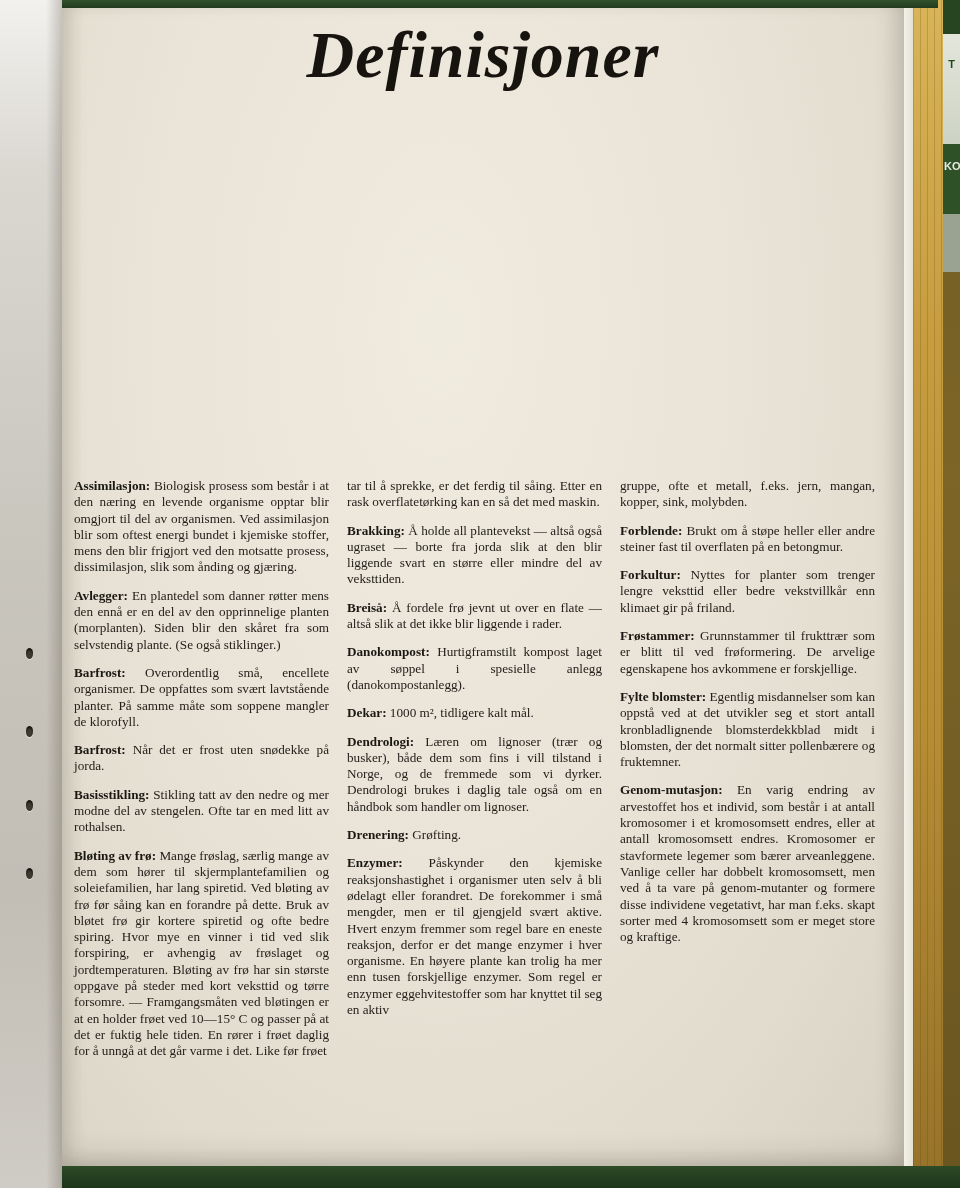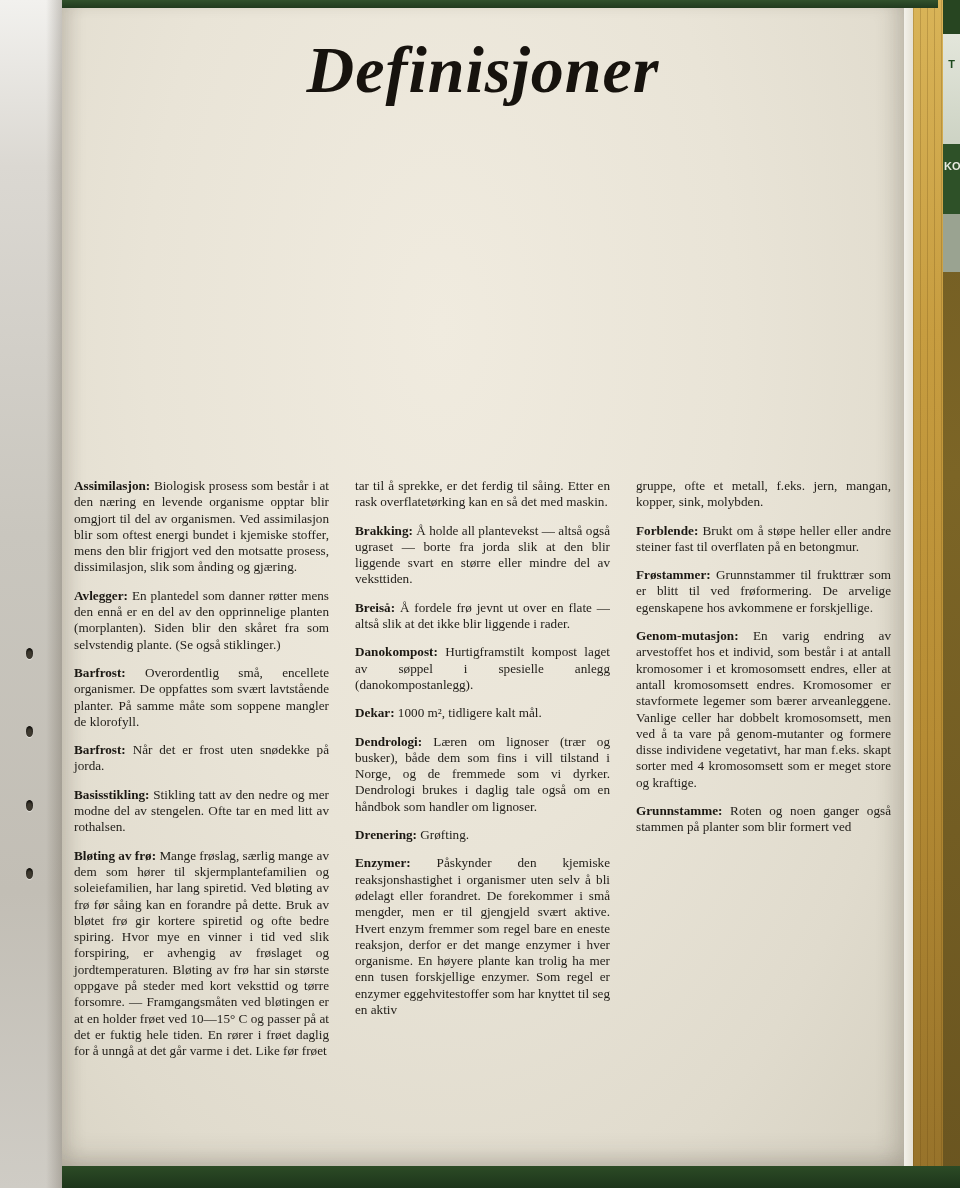--- a/index.html
+++ b/index.html
@@ -23,30 +23,30 @@
     background:#3f3a30;box-shadow:inset 0 2px 2px rgba(0,0,0,.7),0 1px 1px rgba(255,255,255,.5);
   }
   
   .page{
     position:absolute;left:62px;top:0;width:842px;height:1166px;
     background:radial-gradient(ellipse at 45% 28%,#f0ebdf 0%,#e9e4d7 45%,#e0dbcd 78%,#d6d1c2 100%);
     box-shadow:inset 10px 0 16px rgba(60,50,35,.10), inset -10px 0 20px rgba(60,50,35,.14),
                inset 0 -14px 22px rgba(60,50,35,.10);
   }
   .page-title{
-    position:absolute;top:34px;left:0;width:100%;
+    position:absolute;top:19px;left:0;width:100%;
     text-align:center;
     font-size:66px;line-height:1.1;
     font-style:italic;font-weight:600;
     color:#17130e;
     letter-spacing:1px;
   }
   .columns{
     position:absolute;top:478px;left:12px;width:818px;
-    display:flex;gap:26px;
+    display:flex;gap:18px;
   }
   .col{
     width:255px;
     font-size:13.2px;line-height:16.3px;
     color:#24211c;
     text-align:justify;
     text-justify:inter-word;
     hyphens:manual;
   }
   .col p.entry{margin:0 0 12px 0;}
@@ -116,23 +116,24 @@
         <p class="entry"><b>Breiså: </b>Å fordele frø jevnt ut over en flate — altså slik at det ikke blir liggende i rader.</p>
         <p class="entry"><b>Danokompost: </b>Hurtigframstilt kompost laget av søppel i spesielle anlegg (danokompostanlegg).</p>
         <p class="entry"><b>Dekar: </b>1000 m², tidligere kalt mål.</p>
         <p class="entry"><b>Dendrologi: </b>Læren om lignoser (trær og busker), både dem som fins i vill tilstand i Norge, og de fremmede som vi dyrker. Dendrologi brukes i daglig tale også om en håndbok som handler om lignoser.</p>
         <p class="entry"><b>Drenering: </b>Grøfting.</p>
         <p class="entry"><b>Enzymer: </b>Påskynder den kjemiske reaksjonshastighet i organismer uten selv å bli ødelagt eller forandret. De forekommer i små mengder, men er til gjengjeld svært aktive. Hvert enzym fremmer som regel bare en eneste reaksjon, derfor er det mange enzymer i hver organisme. En høyere plante kan trolig ha mer enn tusen forskjellige enzymer. Som regel er enzymer eggehvitestoffer som har knyttet til seg en aktiv</p>
       </div>
     <div class="col">
         <p class="entry">gruppe, ofte et metall, f.eks. jern, mangan, kopper, sink, molybden.</p>
         <p class="entry"><b>Forblende: </b>Brukt om å støpe heller eller andre steiner fast til overflaten på en betongmur.</p>
+        <p class="entry"><b>Forkultur: </b>Nyttes for planter som trenger lengre veksttid eller bedre vekstvillkår enn klimaet gir på friland.</p>
         <p class="entry"><b>Frøstammer: </b>Grunnstammer til frukttrær som er blitt til ved frøformering. De arvelige egenskapene hos avkommene er forskjellige.</p>
+        <p class="entry"><b>Fylte blomster: </b>Egentlig misdannelser som kan oppstå ved at det utvikler seg et stort antall kronbladlignende blomsterdekkblad midt i blomsten, der det normalt sitter pollenbærere og fruktemner.</p>
         <p class="entry"><b>Genom-mutasjon: </b>En varig endring av arvestoffet hos et individ, som består i at antall kromosomer i et kromosomsett endres, eller at antall kromosomsett endres. Kromosomer er stavformete legemer som bærer arveanleggene. Vanlige celler har dobbelt kromosomsett, men ved å ta vare på genom-mutanter og formere disse individene vegetativt, har man f.eks. skapt sorter med 4 kromosomsett som er meget store og kraftige.</p>
-        <p class="entry"><b>Grunnstamme: </b>Roten og noen ganger også stammen på planter som blir formert ved</p>
       </div>
   </div>
 </div>
 
 <div class="gutter-white"></div>
 <div class="gold-strip"></div>
 
 <div class="far-right">
   <div class="book-spine spine-green-top"></div>
   <div class="book-spine spine-light"></div>

